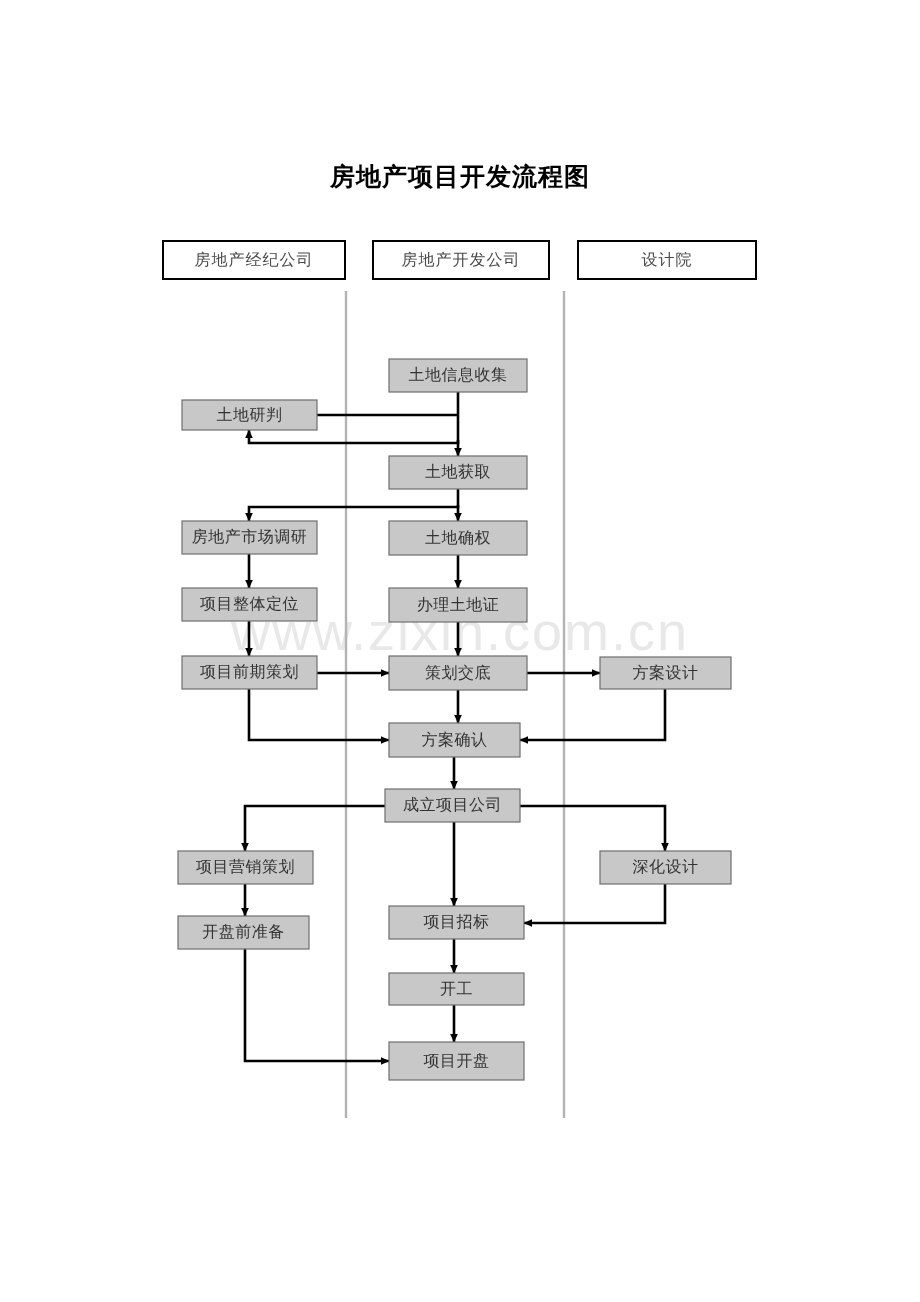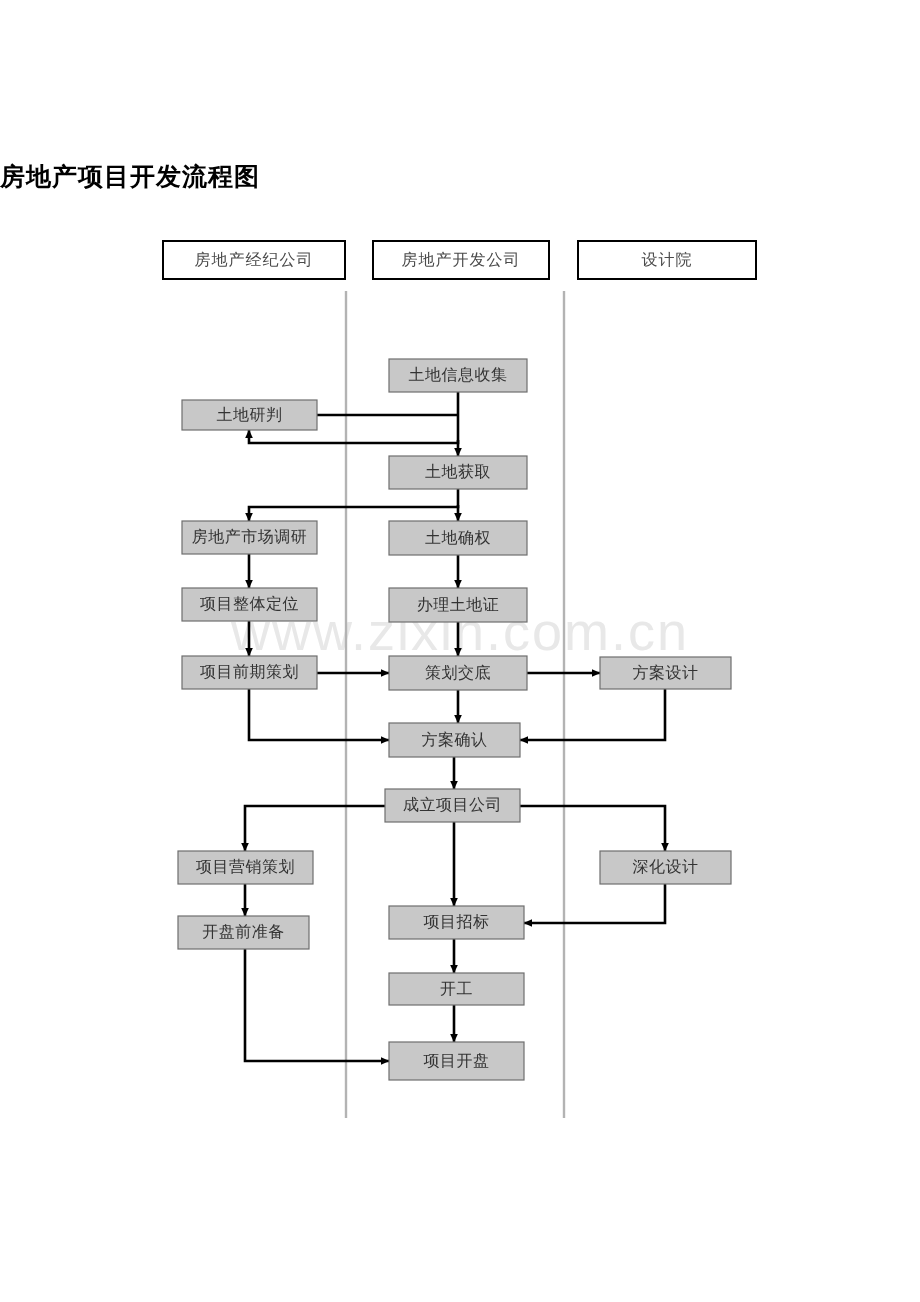--- a/index.html
+++ b/index.html
@@ -18,20 +18,21 @@
     position: absolute;
     left: 0; top: 0;
     width: 920px;
     height: 1302px;
   }
   .diagram-title {
     position: absolute;
     left: 0;
     top: 160px;
     width: 920px;
+    text-align: center;
     font-size: 25px;
     font-weight: bold;
     color: #000000;
     letter-spacing: 1px;
     font-family: "Liberation Serif", "DejaVu Serif", serif;
   }
   svg#flow {
     position: absolute;
     left: 0;
     top: 0;

